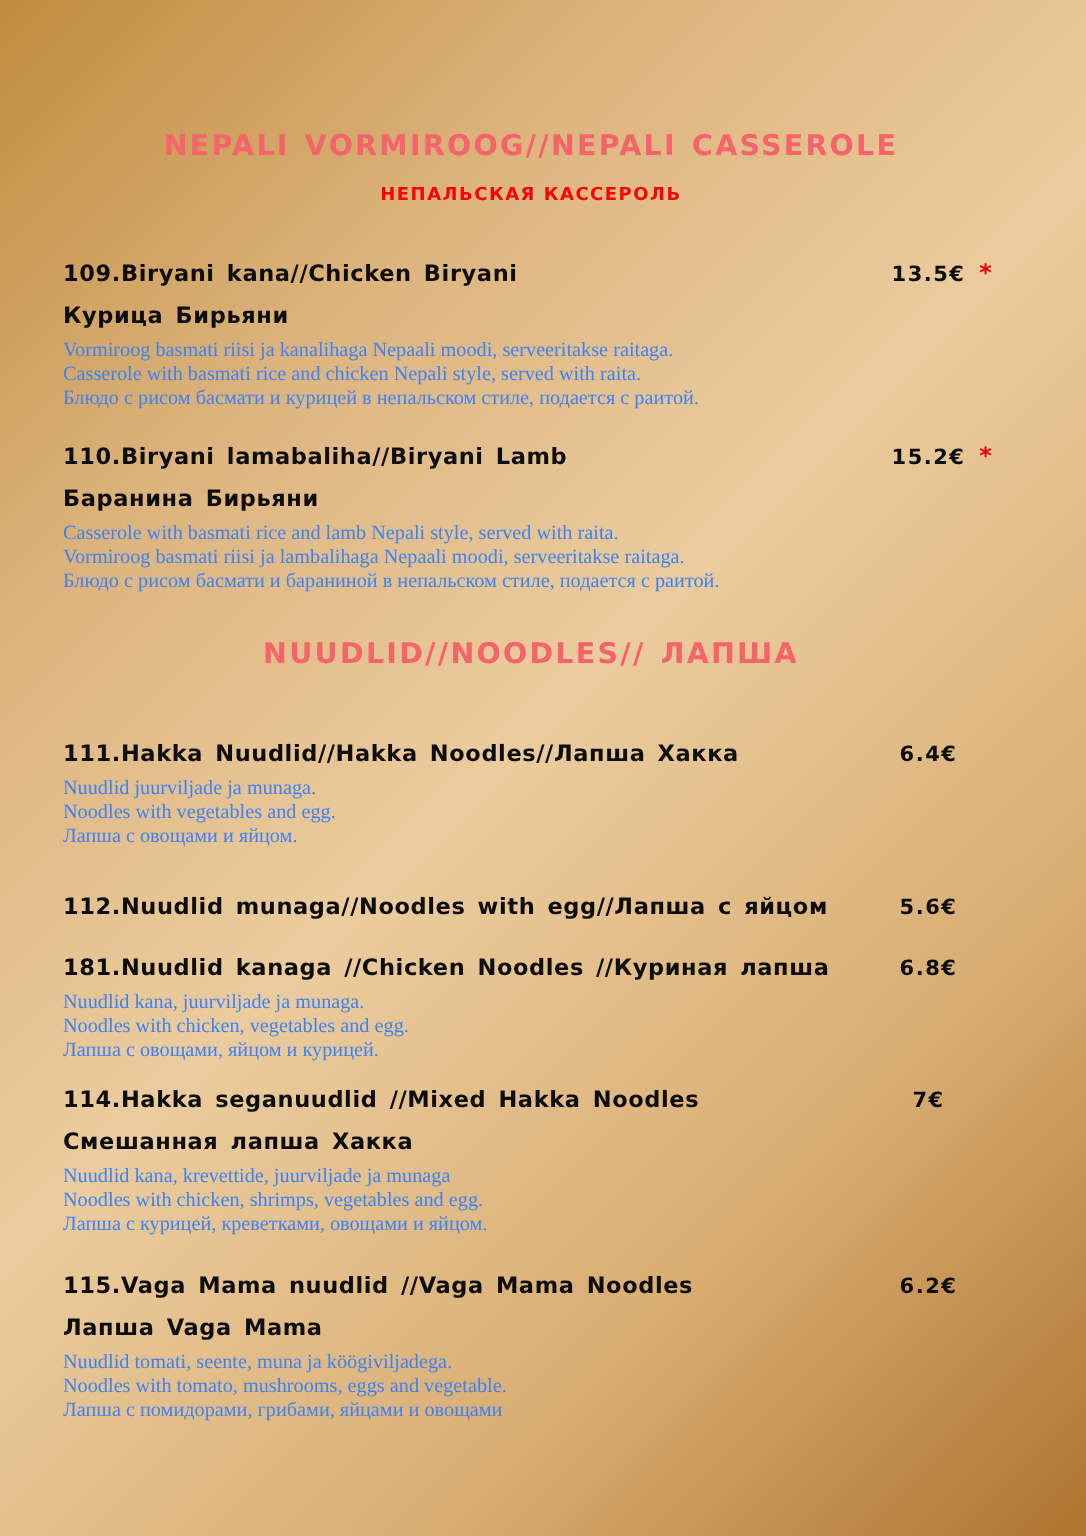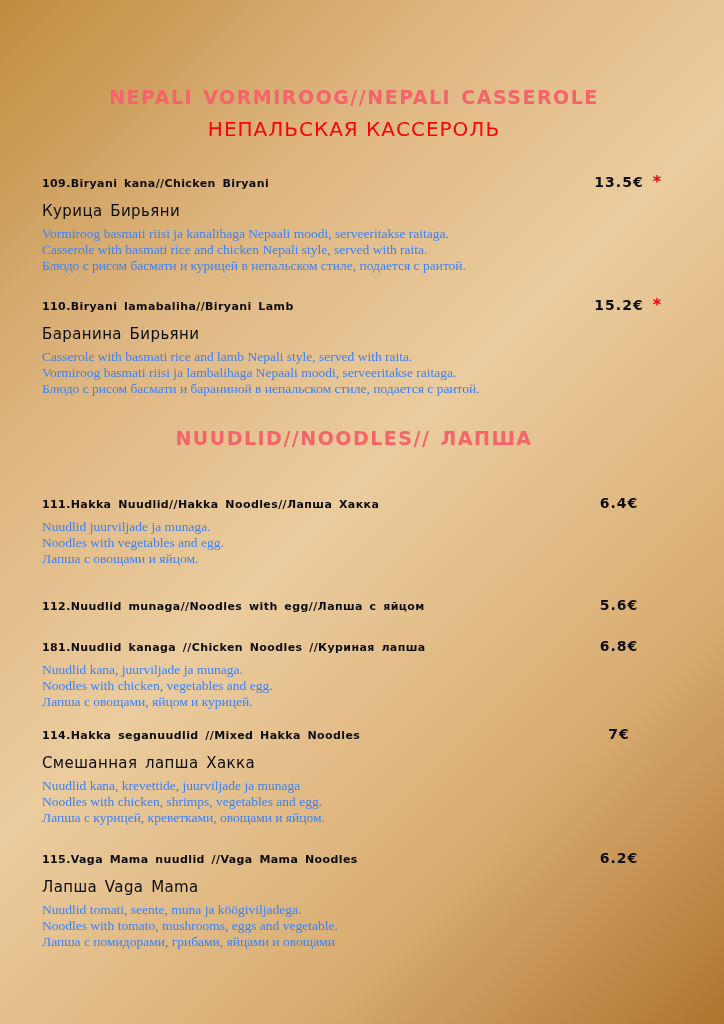--- a/index.html
+++ b/index.html
@@ -9,41 +9,41 @@
     font-family: "DejaVu Sans", sans-serif;
   }
   .page { padding: 84px 58px 0 42px; }
 
   .sec-head1 {
     font-size: 19px; font-weight: bold; text-align: center;
     letter-spacing: 1.5px; word-spacing: 2px;
     color: var(--salmon); line-height: 26px;
   }
   .sec-head2 {
-    font-size: 20px; font-weight: normal; text-align: center;
+    font-size: 12px; font-weight: bold; text-align: center;
     letter-spacing: 1px; color: var(--red); line-height: 26px; margin-top: 6px;
   }
   .items-1 { margin-top: 30px; }
   .noodles-head { margin-top: 28px; margin-bottom: 44px; }
 
   .item .head { display: flex; align-items: baseline; }
   .title {
-    flex: 1 1 auto; font-size: 11px; font-weight: bold;
+    flex: 1 1 auto; font-size: 15px; font-weight: bold;
     letter-spacing: 0.4px; word-spacing: 2.5px; color: #0d0d0d; line-height: 19px;
   }
   .price {
     flex: 0 0 58px; text-align: center; font-size: 14px; font-weight: bold;
     letter-spacing: 1px; color: #0d0d0d; white-space: nowrap;
   }
   .star {
     flex: 0 0 18px; text-align: center; font-size: 16px; font-weight: bold;
     color: var(--star);
   }
   .subtitle {
-    margin-top: 9px; font-size: 15px; font-weight: normal;
+    margin-top: 9px; font-size: 15px; font-weight: bold;
     letter-spacing: 0.4px; word-spacing: 2.5px; color: #0d0d0d; line-height: 19px;
   }
   .descs { margin-top: 5px; }
   .desc {
     font-family: "Liberation Serif", serif; font-size: 13.5px;
     line-height: 16px; color: #3b82f6;
   }
   #item-110 { margin-top: 21px; }
   #item-112 { margin-top: 30px; }
   #item-113 { margin-top: 22px; }

